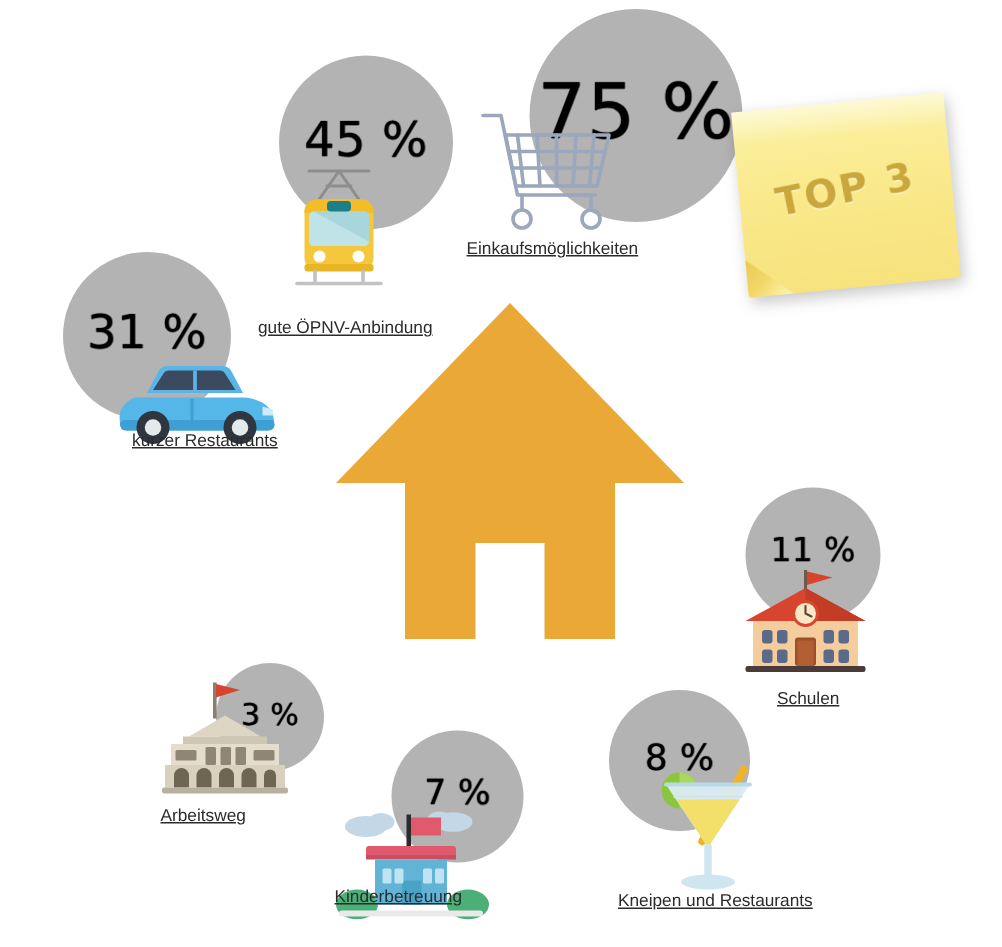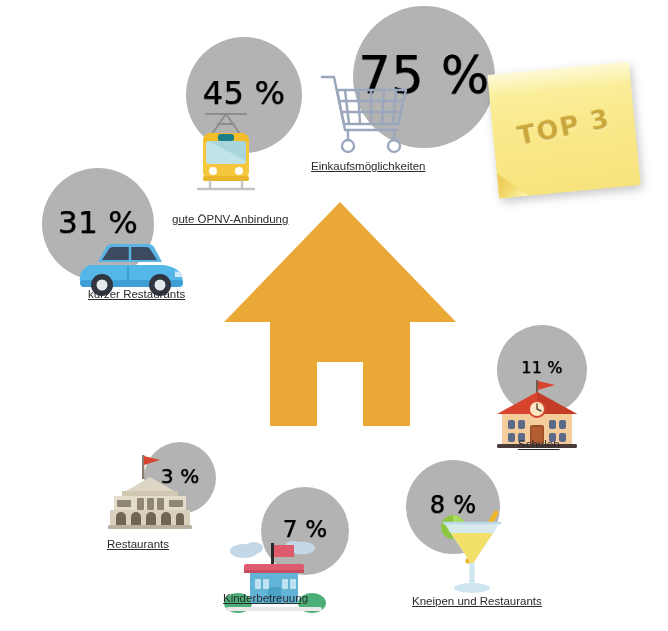--- a/index.html
+++ b/index.html
@@ -189,21 +189,21 @@
 
   <div class="caption" style="left:88px;top:288px;">kurzer Restaurants</div>
 
   <div id="house">
     <svg viewBox="0 0 240 240" width="240" height="240" aria-hidden="true">
       <path d="M120 6 L236 126 L190 126 L190 230 L143 230 L143 166 L97 166 L97 230 L50 230 L50 126 L4 126 Z" fill="#eaa937"></path>
     </svg>
   </div>
 
   <div class="bubble" style="left:497px;top:325px;width:90px;height:90px;">
-    <span class="pct" style="font-size:16px;">11 %</span>
+    <span class="pct" style="font-size:22px;">11 %</span>
   </div>
 
   <div class="icon" style="left:491px;top:378px;width:92px;height:72px;">
     <svg viewBox="0 0 92 72" width="92" height="72" aria-hidden="true">
 
       <rect x="45" y="2" width="2" height="20" fill="#6d5b4b"></rect>
       <path d="M47 3 L64 7 L47 12 Z" fill="#d8452f"></path>
 
       <path d="M46 14 L86 36 L6 36 Z" fill="#d8452f"></path>
       <path d="M46 14 L86 36 L46 36 Z" fill="#c43b26"></path>
@@ -224,21 +224,21 @@
         <rect x="17" y="55" width="7" height="9" rx="2"></rect>
         <rect x="27" y="55" width="7" height="9" rx="2"></rect>
         <rect x="58" y="55" width="7" height="9" rx="2"></rect>
         <rect x="68" y="55" width="7" height="9" rx="2"></rect>
       </g>
 
       <rect x="6" y="66" width="80" height="4" rx="1.5" fill="#4a3b39"></rect>
     </svg>
   </div>
 
-  <div class="caption" style="left:518px;top:438px;">Schulen</div>
+  <div class="caption" style="left:518px;top:460px;">Schulen</div>
 
   <div class="bubble" style="left:406px;top:460px;width:94px;height:94px;">
     <span class="pct" style="font-size:24px;">8 %</span>
   </div>
 
   <div class="icon" style="left:432px;top:503px;width:80px;height:94px;">
     <svg viewBox="0 0 80 94" width="80" height="94" aria-hidden="true">
 
       <circle cx="21" cy="24" r="12" fill="#8cc63f"></circle>
       <path d="M21 12 a12 12 0 0 1 0 24 z" fill="#a8d85c"></path>
@@ -335,15 +335,15 @@
         <path d="M27 74 L27 66 a5 5 0 0 1 10 0 L37 74 Z"></path>
         <path d="M42 74 L42 66 a5 5 0 0 1 10 0 L52 74 Z"></path>
         <path d="M57 74 L57 66 a5 5 0 0 1 10 0 L67 74 Z"></path>
         <path d="M72 74 L72 66 a4 4 0 0 1 8 0 L80 74 Z"></path>
       </g>
 
       <rect x="4" y="74" width="84" height="4" rx="1.5" fill="#b8b0a0"></rect>
     </svg>
   </div>
 
-  <div class="caption" style="left:107px;top:538px;">Restaurants</div>
+  <div class="caption" style="left:107px;top:538px;">Arbeitsweg</div>
 
 </div>
 
 </body></html>

